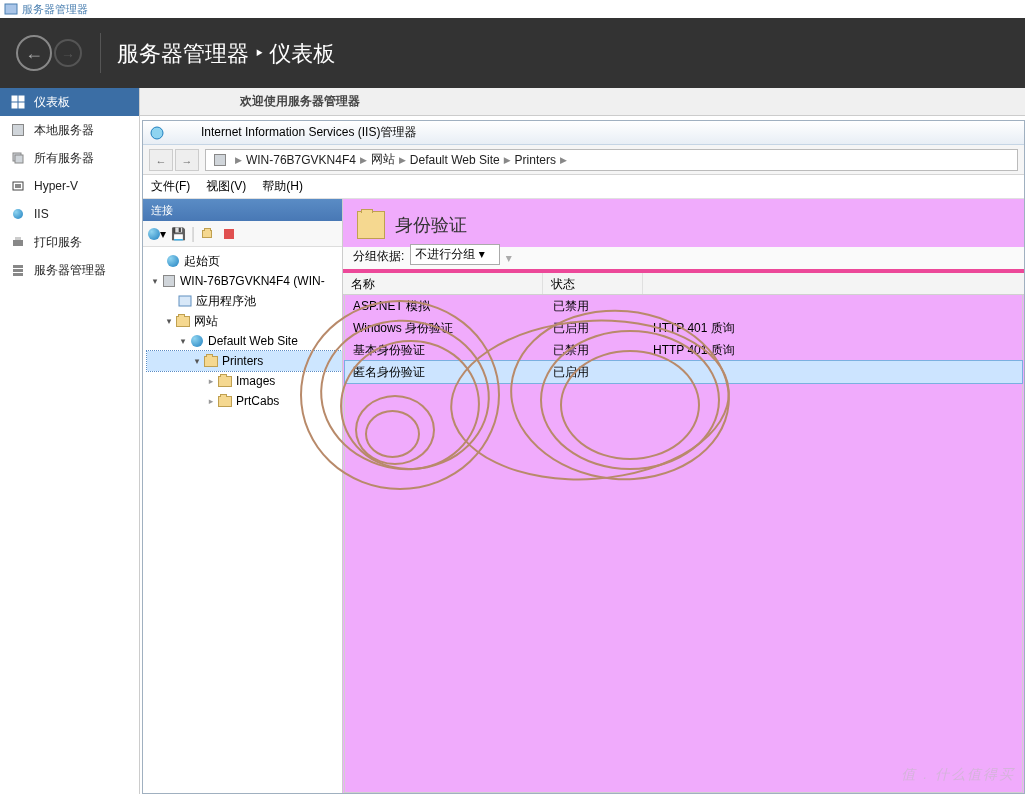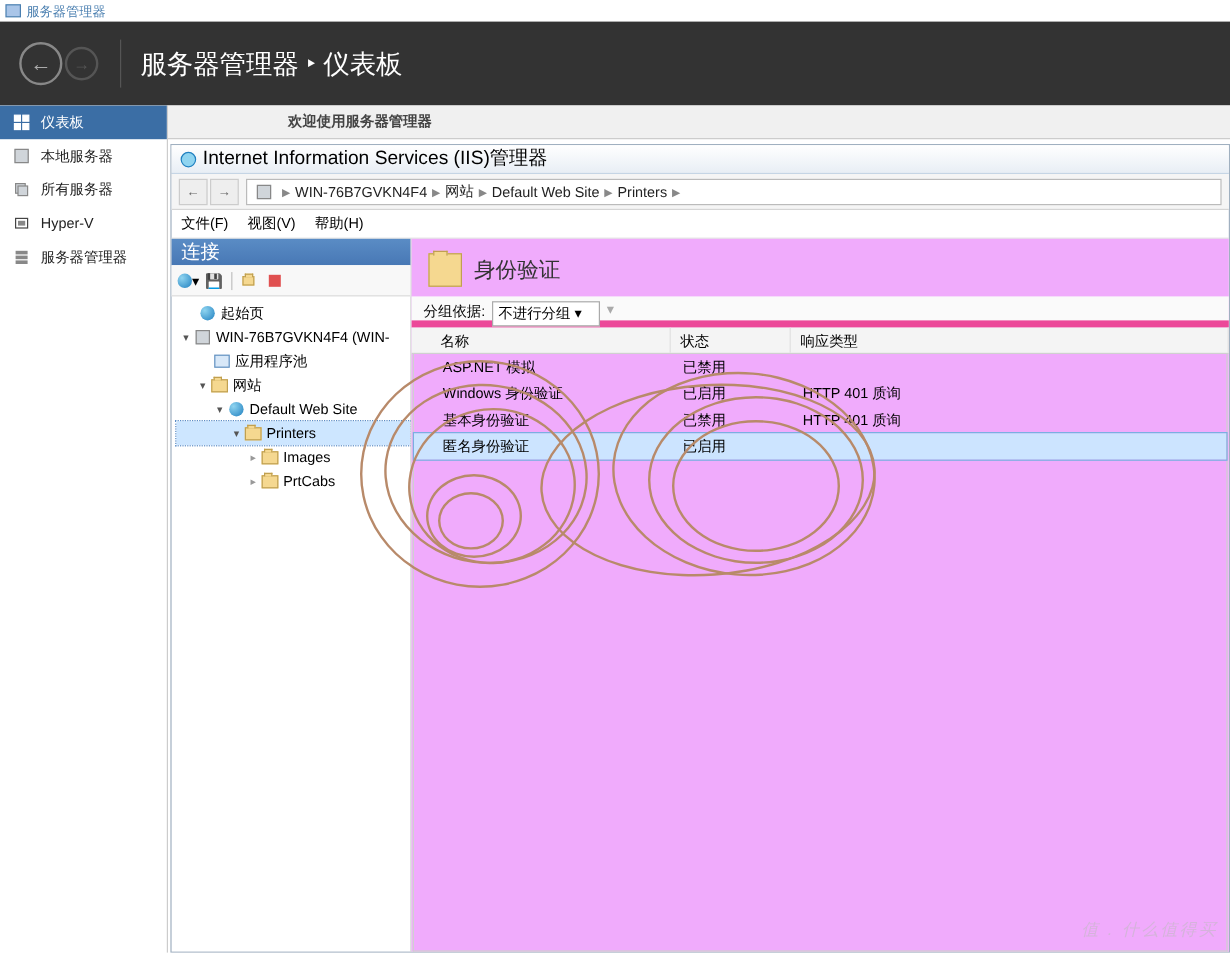--- a/index.html
+++ b/index.html
@@ -24,52 +24,52 @@
 .sidebar-item { display: flex; align-items: center; height: 28px; padding: 0 10px; font-size: 12px; color: #222; cursor: pointer; }
 .sidebar-item.active { background: #3b6ea5; color: #fff; }
 .sidebar-icon { width: 16px; height: 16px; margin-right: 8px; display: inline-flex; align-items: center; justify-content: center; }
 
 
 .right-pane { flex: 1; display: flex; flex-direction: column; background: #fff; position: relative; }
 .welcome-bar { height: 28px; background: #f0f0f0; border-bottom: 1px solid #ccc; display: flex; align-items: center; padding-left: 100px; font-size: 12px; font-weight: bold; color: #444; text-align: center; }
 
 
 .iis-window { flex: 1; border: 1px solid #a0b0c0; margin: 4px 0 0 2px; display: flex; flex-direction: column; background: #fff; }
-.iis-titlebar { height: 24px; background: linear-gradient(#fff, #e8eef5); border-bottom: 1px solid #c5d5e5; display: flex; align-items: center; padding-left: 6px; font-size: 16px; }
+.iis-titlebar { height: 24px; background: linear-gradient(#fff, #e8eef5); border-bottom: 1px solid #c5d5e5; display: flex; align-items: center; padding-left: 6px; font-size: 12px; gap: 32px; }
 .iis-titlebar-icon { width: 16px; height: 16px; margin-right: 4px; }
 .iis-addrbar { height: 30px; background: #f5f5f5; border-bottom: 1px solid #d5d5d5; display: flex; align-items: center; padding: 0 6px; gap: 2px; }
 .addr-btn { width: 24px; height: 22px; border: 1px solid #ccc; background: #eee; display: flex; align-items: center; justify-content: center; font-size: 11px; color: #666; cursor: pointer; }
 .addr-path { flex: 1; height: 22px; background: #fff; border: 1px solid #bbb; display: flex; align-items: center; padding: 0 6px; font-size: 12px; gap: 4px; margin-left: 4px; }
 .crumb { color: #222; }
 .crumb-sep { color: #888; font-size: 9px; }
 .iis-menubar { height: 24px; display: flex; align-items: center; padding-left: 8px; gap: 16px; font-size: 12px; border-bottom: 1px solid #e0e0e0; }
 .menu-item { cursor: pointer; }
 
 
 .iis-body { flex: 1; display: flex; }
 .conn-panel { width: 200px; border-right: 1px solid #ccc; display: flex; flex-direction: column; }
-.conn-header { height: 22px; background: linear-gradient(#5a8cc5, #4878b5); color: #fff; font-size: 16px; display: flex; align-items: center; padding-left: 8px; }
+.conn-header { height: 22px; background: linear-gradient(#5a8cc5, #4878b5); color: #fff; font-size: 11px; display: flex; align-items: center; padding-left: 8px; }
 .conn-toolbar { height: 26px; border-bottom: 1px solid #ddd; display: flex; align-items: center; padding-left: 4px; gap: 2px; background: #f8f8f8; }
 .tb-btn { width: 20px; height: 20px; display: flex; align-items: center; justify-content: center; cursor: pointer; font-size: 12px; }
 .tree { flex: 1; padding: 4px 0 0 4px; font-size: 12px; overflow: hidden; }
 .tree-node { display: flex; align-items: center; height: 20px; cursor: pointer; white-space: nowrap; }
 .tree-caret { width: 12px; text-align: center; color: #555; font-size: 9px; }
 .tree-icon { width: 16px; height: 14px; margin-right: 3px; display: inline-flex; align-items: center; justify-content: center; }
 .tree-node.sel { background: #cde6ff; outline: 1px dotted #5a8cc5; }
 
 
 .content-area { flex: 1; display: flex; flex-direction: column; background: #f0abfc; }
 .content-title { display: flex; align-items: center; gap: 10px; padding: 12px 14px 8px 14px; font-size: 18px; color: #333; }
 .content-title-icon { width: 28px; height: 28px; background: #f5d890; border: 1px solid #c0a050; position: relative; }
 .content-title-icon::before { content: ""; position: absolute; top: -3px; left: 3px; width: 10px; height: 3px; background: #f5d890; border: 1px solid #c0a050; border-bottom: none; }
-.group-row { display: flex; align-items: flex-start; gap: 6px; padding: 4px 10px; font-size: 12px; border-bottom: 6px solid #ec4899; background: #fafafa; height: 26px; }
+.group-row { display: flex; align-items: flex-end; gap: 6px; padding: 4px 10px; font-size: 12px; border-bottom: 4px solid #ec4899; background: #fafafa; height: 26px; }
 .group-select { border: 1px solid #aaa; font-size: 12px; padding: 1px 14px 1px 4px; background: #fff; }
 .auth-header { display: flex; background: #f4f4f4; border-bottom: 1px solid #d0d0d0; height: 22px; font-size: 12px; }
 .auth-col { padding: 3px 8px; border-right: 1px solid #e0e0e0; }
-.col-name { width: 200px; margin-left: 16px; }
+.col-name { width: 200px; }
 .col-status { width: 100px; }
 .col-resp { flex: 1; }
 .auth-row { display: flex; height: 22px; font-size: 12px; align-items: center; }
 .auth-row .auth-col { border-right: none; }
 .auth-row.sel { background: #cce4ff; outline: 1px solid #7ab0e0; }
 .auth-body { border: 1px solid #d0d0d0; border-top: none; flex: 1; margin: 0 1px; }
 
 
 .scribble { position: absolute; border: 2px solid #b88a6a; border-radius: 50%; pointer-events: none; }
 
@@ -135,20 +135,35 @@
       <span>所有服务器</span>
     </div>
     <div class="sidebar-item">
       <span class="sidebar-icon">
           <svg width="14" height="14">
             <rect x="2" y="3" width="10" height="8" fill="none" stroke="#444"></rect>
             <rect x="4" y="5" width="6" height="4" fill="#888"></rect>
           </svg>
         </span>
       <span>Hyper-V</span>
+    </div>
+    <div class="sidebar-item">
+      <span class="sidebar-icon">
+          <span class="globe" style="width:10px;height:10px"></span>
+        </span>
+      <span>IIS</span>
+    </div>
+    <div class="sidebar-item">
+      <span class="sidebar-icon">
+          <svg width="14" height="14">
+            <rect x="2" y="5" width="10" height="6" fill="#888"></rect>
+            <rect x="4" y="2" width="6" height="3" fill="#ccc"></rect>
+          </svg>
+        </span>
+      <span>打印服务</span>
     </div>
     <div class="sidebar-item">
       <span class="sidebar-icon">
           <svg width="14" height="14">
             <rect x="2" y="2" width="10" height="3" fill="#888"></rect>
             <rect x="2" y="6" width="10" height="3" fill="#888"></rect>
             <rect x="2" y="10" width="10" height="3" fill="#888"></rect>
           </svg>
         </span>
       <span>服务器管理器</span>
@@ -274,21 +289,20 @@
             <span>身份验证</span>
           </div>
           <div class="group-row">
             <span>分组依据:</span>
             <span class="group-select"><span>不进行分组</span> ▾</span>
             <span style="color:#aaa">▾</span>
           </div>
           <div class="auth-header">
             <div class="auth-col col-name">名称</div>
             <div class="auth-col col-status">状态</div>
-            <div class="auth-col col-resp">响应类型</div>
           </div>
           <div class="auth-body">
             <div class="auth-row">
               <div class="auth-col col-name">ASP.NET 模拟</div>
               <div class="auth-col col-status">已禁用</div>
               <div class="auth-col col-resp"></div>
             </div>
             <div class="auth-row">
               <div class="auth-col col-name">Windows 身份验证</div>
               <div class="auth-col col-status">已启用</div>

